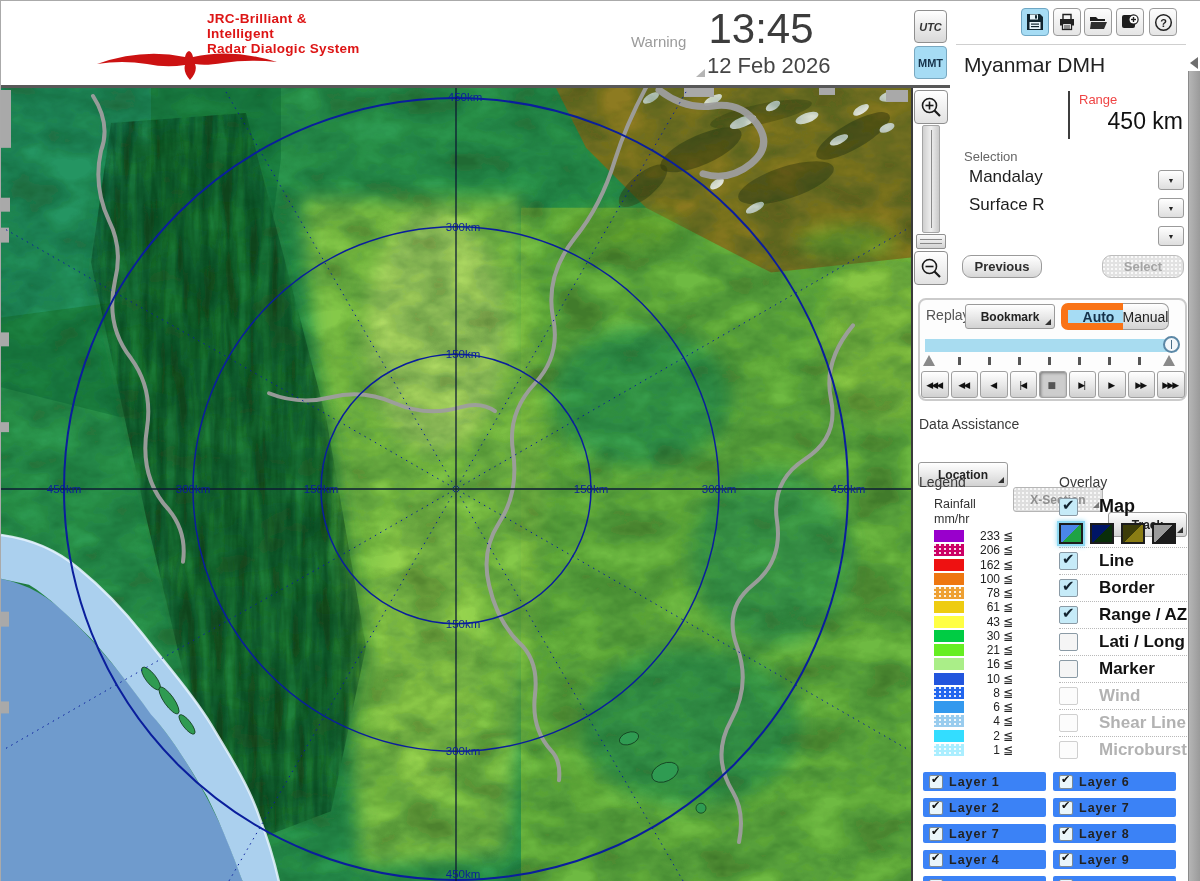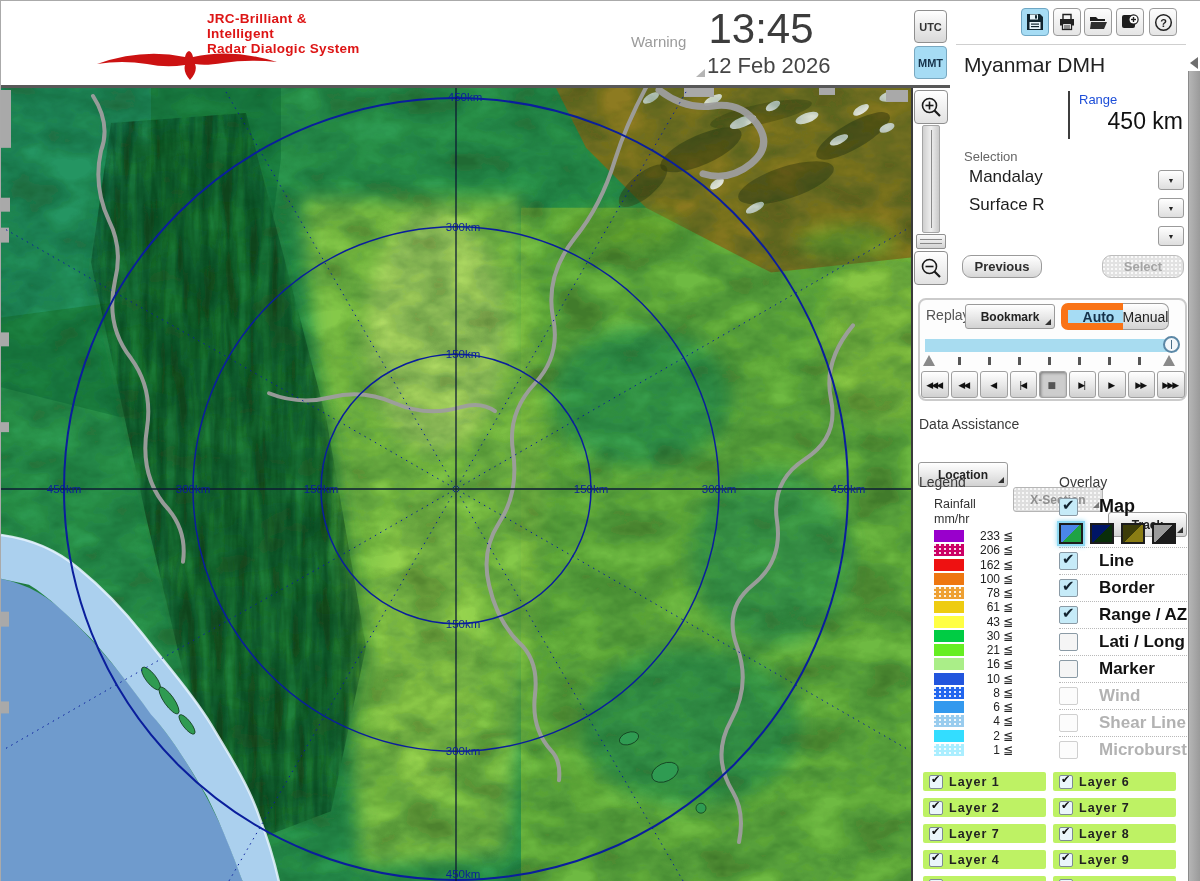--- a/index.html
+++ b/index.html
@@ -14,21 +14,21 @@
   #logo-title{left:30px;top:-4px;font-family:"Liberation Serif","DejaVu Serif",serif;font-weight:bold;font-size:46px;letter-spacing:2px;color:#191919;}
   #logo-title .j{color:#cf1111;}
   #logo-sub{left:200px;top:8px;color:#dd1515;font-weight:bold;font-size:13.5px;line-height:15px;letter-spacing:.3px;}
   #eagle{left:2px;top:44px;}
   #warning{left:630px;top:32px;width:70px;font-size:15px;color:#9b9b9b;}
   #clock-time{left:700px;top:4px;width:120px;font-size:42px;color:#3c3c3c;text-align:center;}
   #clock-date{left:706px;top:52px;width:150px;font-size:22px;color:#454545;}
   #date-tri{left:695px;top:68px;width:0;height:0;border-left:9px solid transparent;border-bottom:8px solid #b5b5b5;}
   .tzbtn{left:913px;width:33px;height:33px;border:1px solid #8f8f8f;border-radius:4px;background:linear-gradient(#ffffff,#e9e9e9 55%,#d9d9d9);
          font-size:11px;font-weight:bold;color:#333;display:flex;align-items:center;justify-content:center;box-sizing:border-box;}
-  #tz-utc{top:9px;}
+  #tz-utc{top:9px;font-style:italic;}
   #tz-mmt{top:45px;background:#a6dcf4;border-color:#79a8c0;color:#16324a;}
   .icobtn{top:7px;width:28px;height:28px;border:1px solid #9a9a9a;border-radius:4px;background:linear-gradient(#fdfdfd,#e5e5e5);
           display:flex;align-items:center;justify-content:center;box-sizing:border-box;}
   .icobtn.active{background:#a6dcf4;border-color:#6fa7c4;}
   #sb-toprule{left:955px;top:43px;width:230px;height:1px;background:#cfcfcf;}
   #collapse-tri{left:1189px;top:56px;width:0;height:0;border-top:6px solid transparent;border-bottom:6px solid transparent;border-right:8px solid #6e6e6e;}
   #graystrip{left:1187px;top:70px;width:13px;height:811px;background:linear-gradient(90deg,#b5b5b5,#989898);border-left:1px solid #8a8a8a;box-sizing:border-box;}
 
   
   #map{left:0;top:87px;width:910px;height:794px;background:#2d9b52;border-right:2px solid #3a3a3a;box-sizing:content-box;}
@@ -42,21 +42,21 @@
               background:linear-gradient(90deg,#cfcfcf,#efefef 50%,#c9c9c9);box-sizing:border-box;}
   #zoom-track::after{content:"";position:absolute;left:8px;top:4px;width:1px;height:98px;background:#8a8a8a;}
   #zoom-handle{left:915px;top:233px;width:30px;height:15px;border:1px solid #909090;border-radius:2px;
                background:linear-gradient(#fafafa,#d2d2d2);box-sizing:border-box;}
   #zoom-handle::before{content:"";position:absolute;left:3px;top:4px;width:22px;height:1px;background:#888;}
   #zoom-handle::after{content:"";position:absolute;left:3px;top:8px;width:22px;height:1px;background:#888;}
 
   
   #sb-title{left:963px;top:52px;font-size:21px;color:#222;}
   #range-bar{left:1067px;top:90px;width:2px;height:48px;background:#3d3d3d;}
-  #range-label{left:1078px;top:91px;font-size:13px;color:#1d4ed8;}
+  #range-label{left:1078px;top:91px;font-size:13px;color:#ef4444;}
   #range-value{left:1060px;top:107px;width:122px;font-size:23px;color:#111;text-align:right;}
   #sel-label{left:963px;top:148px;font-size:13px;color:#666;}
   .sel-val{left:968px;width:180px;font-size:17px;color:#1d1d1d;}
   .ddbtn{left:1157px;width:26px;height:20px;border:1px solid #9a9a9a;border-radius:3px;background:linear-gradient(#ffffff,#dedede);
          display:flex;align-items:center;justify-content:center;font-size:7px;color:#222;box-sizing:border-box;}
   .btn{border:1px solid #9a9a9a;border-radius:9px;background:linear-gradient(#ffffff,#ebebeb 55%,#d6d6d6);
        font-size:13px;font-weight:bold;color:#2d2d2d;display:flex;align-items:center;justify-content:center;box-sizing:border-box;}
   .btn.disabled{background:#e2e2e2;background-image:radial-gradient(circle at 1px 1px,rgba(255,255,255,.8) 1px,transparent 1.4px);
                 background-size:4px 4px;color:#a4a4a4;border-color:#bdbdbd;}
   #btn-previous{left:961px;top:254px;width:80px;height:23px;}
@@ -116,21 +116,21 @@
   .ov-row[data-state="checked"] .ov-cb::after{content:"✔";position:absolute;left:2px;top:-3px;font-size:15px;font-weight:bold;color:#12222e;}
   .ov-row[data-state="disabled"] .ov-cb{border-color:#cfcfcf;background:#fcfcfc;}
   .ov-label{font-size:17px;font-weight:bold;color:#111;white-space:nowrap;}
   .ov-row[data-state="disabled"] .ov-label{color:#b2b2b2;}
   #map-styles{display:flex;gap:7px;align-items:center;height:27px;}
   .mapsw{width:24px;height:21px;border:2px solid #1c1c1c;box-sizing:border-box;
          background:linear-gradient(135deg,var(--c1) 49%,var(--c2) 51%);}
   .mapsw[data-selected="true"]{outline:2px solid #8fd9f2;box-shadow:0 0 5px 2px #8fd9f2;}
 
   
-  .layer-row{position:absolute;width:123px;height:19px;background:#bef264;display:flex;align-items:center;gap:6px;padding-left:6px;box-sizing:border-box;border-radius:2px;}
+  .layer-row{position:absolute;width:123px;height:19px;background:#3b82f6;display:flex;align-items:center;gap:6px;padding-left:6px;box-sizing:border-box;border-radius:2px;}
   .layer-cb{width:12px;height:12px;border:1px solid #7d8a94;background:#eaf6fb;border-radius:2px;position:relative;flex:none;}
   .layer-cb::after{content:"✔";position:absolute;left:1px;top:-3px;font-size:11px;color:#111;}
   .layer-label{font-size:12.5px;font-weight:bold;color:#222;letter-spacing:1px;}
   .layer-stub .layer-cb::after{content:"";}
 
   svg text{font-family:"Liberation Sans","DejaVu Sans",sans-serif;}
 </style>
 </head>
 <body>
 

